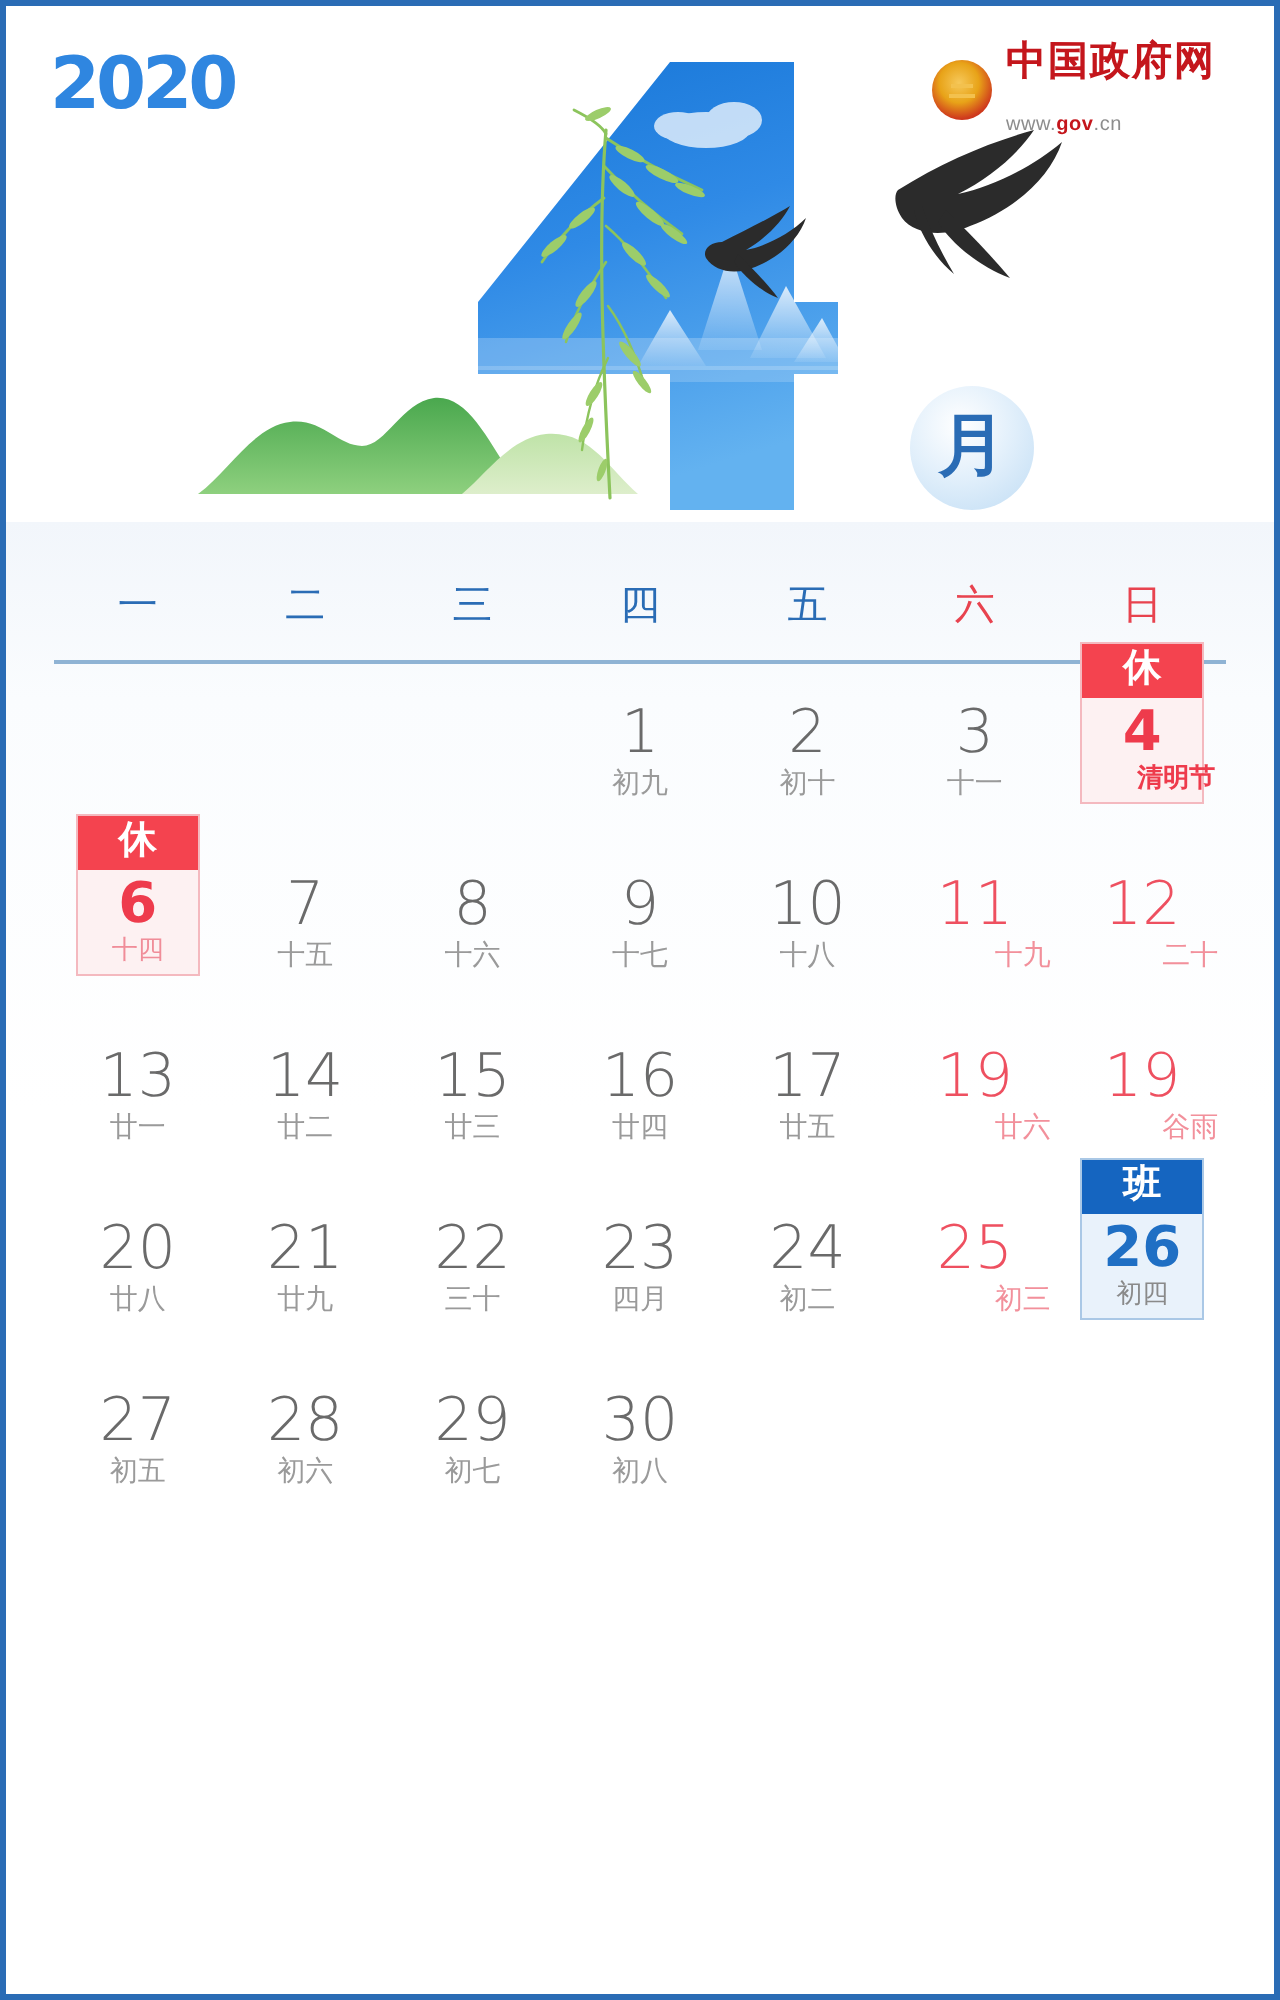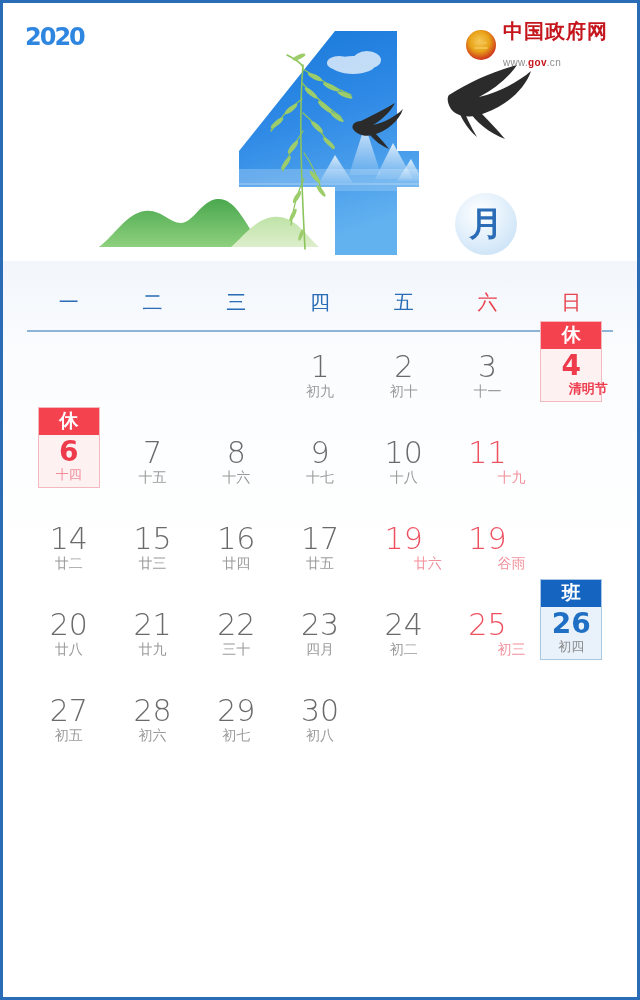--- a/index.html
+++ b/index.html
@@ -26,21 +26,21 @@
     width: 100%;
     height: 258px;
     background: #ffffff;
     overflow: hidden;
   }
 
   .logo-2020 {
     position: absolute;
     left: 22px;
     top: 22px;
-    font-size: 24px;
+    font-size: 36px;
     font-weight: bold;
     letter-spacing: -2px;
     color: #2f86e0;
     font-family: "DejaVu Sans", sans-serif;
     line-height: 1;
   }
 
   .gov-logo {
     position: absolute;
     right: 29px;
@@ -384,22 +384,30 @@
             <div class="day-lunar">十七</div>
           </div>
           <div class="day-cell">
             <div class="day-num">10</div>
             <div class="day-lunar">十八</div>
           </div>
           <div class="day-cell weekend">
             <div class="day-num">11</div>
             <div class="day-lunar">十九</div>
           </div>
+          <div class="day-cell weekend">
+            <div class="day-num">12</div>
+            <div class="day-lunar">二十</div>
+          </div>
         </div>
         <div class="week-row">
+          <div class="day-cell">
+            <div class="day-num">13</div>
+            <div class="day-lunar">廿一</div>
+          </div>
           <div class="day-cell">
             <div class="day-num">14</div>
             <div class="day-lunar">廿二</div>
           </div>
           <div class="day-cell">
             <div class="day-num">15</div>
             <div class="day-lunar">廿三</div>
           </div>
           <div class="day-cell">
             <div class="day-num">16</div>

